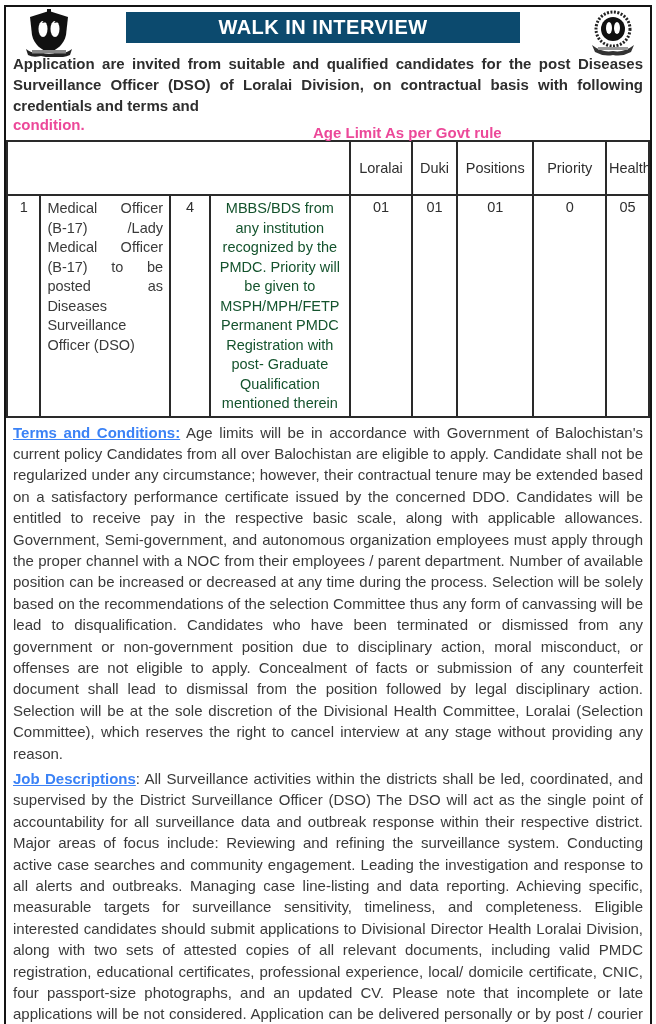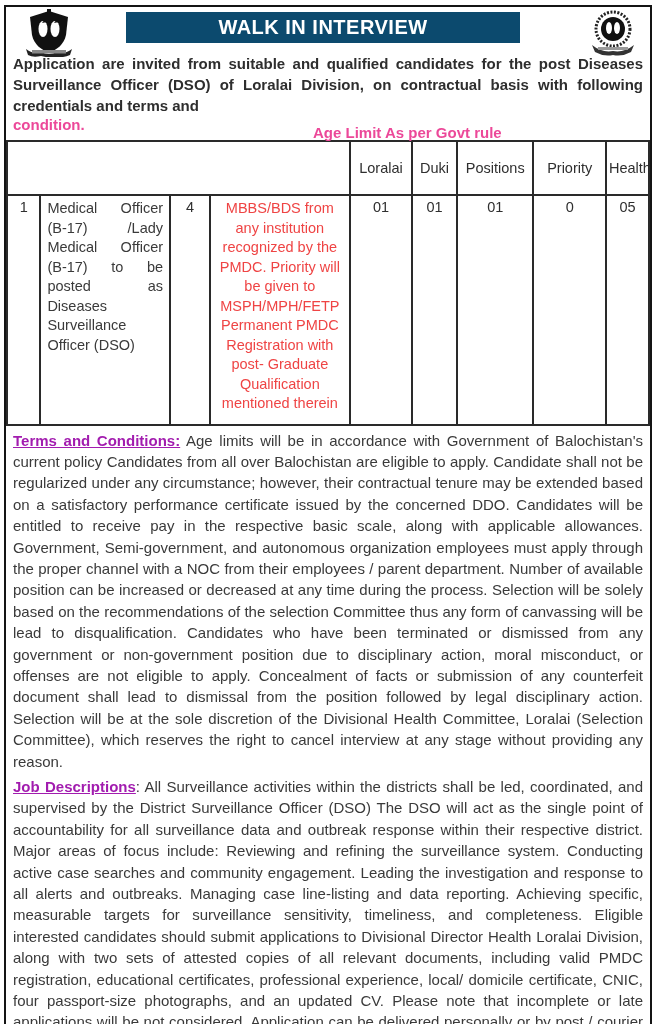--- a/index.html
+++ b/index.html
@@ -21,27 +21,27 @@
   .intro { margin:0 7px; font-weight:700; font-size:15px; line-height:21px; color:#2e2e2e; text-align:justify; }
   .intro-last { position:relative; margin:0 7px 2px 7px; height:22px; font-weight:700; font-size:15px; color:#ec4899; }
   .agelimit { position:absolute; left:300px; top:8px; }
 
   
   table { width:100%; border-collapse:collapse; table-layout:fixed; }
   th, td { border:2px solid #2a2a2a; padding:1px 3px; font-size:14.5px; color:#2f2f2f; vertical-align:top; }
   th { font-weight:700; text-align:center; vertical-align:middle; line-height:17px; }
   td.center { text-align:center; }
   td.pos { text-align:justify; line-height:19.5px; color:#3a3a3a; padding:20px 6px; }
-  td.qual { text-align:center; line-height:19.5px; color:#ef4444; padding:10px 4px; }
+  td.qual { text-align:center; line-height:19.5px; color:#14532d; padding:2px 4px; }
   tr.subhdr td { height:22px; font-weight:400; text-align:center; vertical-align:middle; padding:18px 2px; }
   tr.datarow td { padding-top:3px; }
 
   
   .para { margin:4px 7px 0 7px; font-size:15px; line-height:21.4px; text-align:justify; color:#3a3a3a; }
-  .plabel { font-weight:700; color:#a21caf; text-decoration:underline; }
+  .plabel { font-weight:700; color:#3b82f6; text-decoration:underline; }
 </style>
 </head>
 <body>
 
 <div class="ad">
 
   <div class="hdr">
     <span class="crest left">
       <svg width="62" height="48" viewBox="0 0 62 48">
         <path d="M31 2 L50 8 L48 26 C46 36 38 41 31 44 C24 41 16 36 14 26 L12 8 Z" fill="#111"></path>

